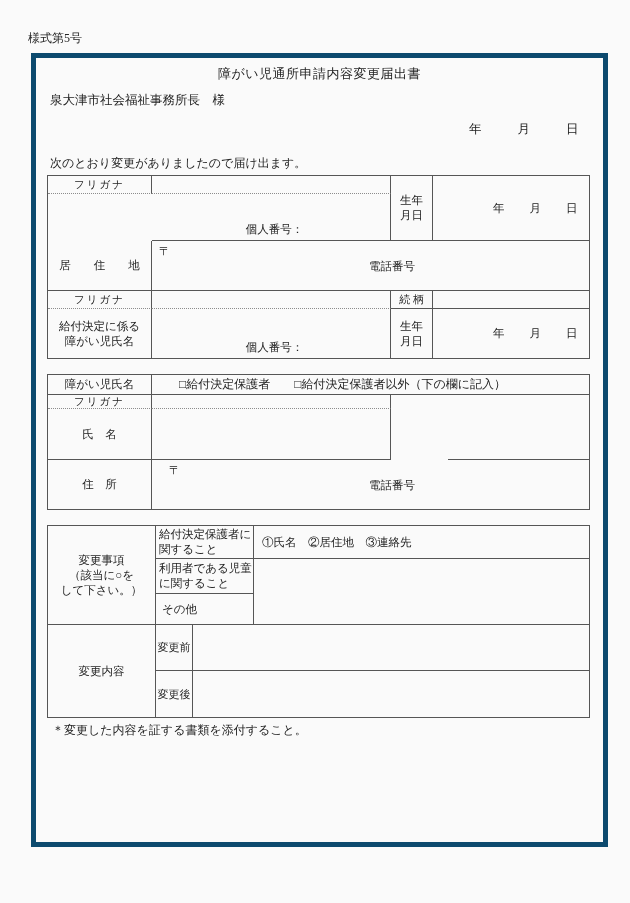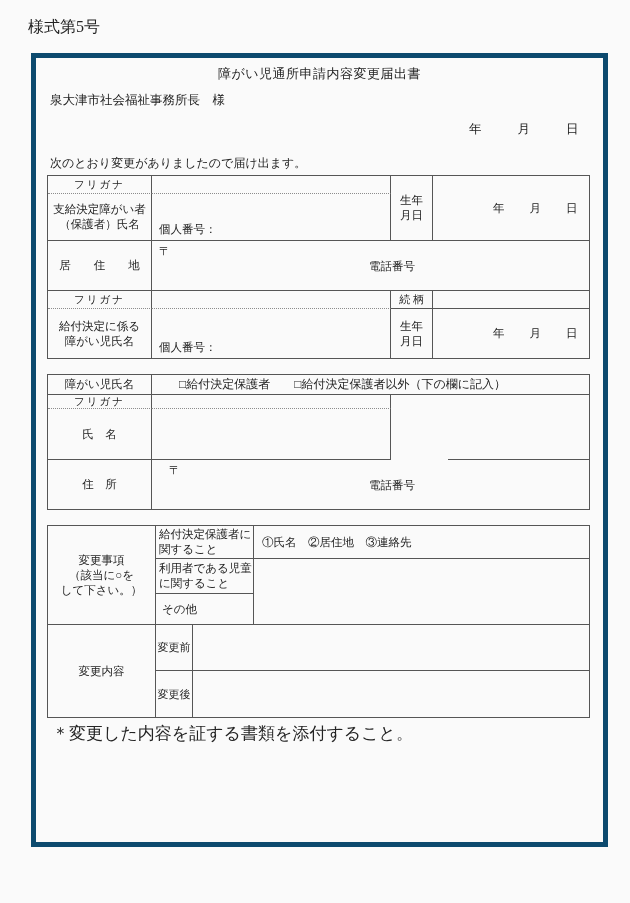--- a/index.html
+++ b/index.html
@@ -2,43 +2,43 @@
 <html><head>
 <meta charset="utf-8">
 <style>
   html,body{margin:0;padding:0;}
   body{
     width:630px;height:903px;position:relative;
     background:#fafafa;color:#232323;
     font-family:"Liberation Serif","DejaVu Serif",serif;
     -webkit-font-smoothing:antialiased;
   }
-  .form-number{position:absolute;left:28px;top:17px;font-size:16px;}
+  .form-number{position:absolute;left:28px;top:30px;font-size:12px;}
   .outer-box{
     position:absolute;left:31px;top:53px;width:567px;height:784px;
     border:5px solid #0c4a6e;background:transparent;
   }
   .title{position:absolute;left:0;top:7px;width:100%;text-align:center;font-size:13px;letter-spacing:.5px;}
   .addressee{position:absolute;left:14px;top:34px;font-size:12.5px;}
   .date-line{position:absolute;left:433px;top:63px;display:flex;gap:36px;font-size:12.5px;}
   .intro{position:absolute;left:14px;top:97px;font-size:12px;}
-  .footnote{position:absolute;left:16px;top:664px;font-size:17px;}
+  .footnote{position:absolute;left:16px;top:664px;font-size:12px;}
 
   .grid{position:absolute;display:grid;border:1px solid #565656;}
   .cell{
     border-right:1px solid #565656;border-bottom:1px solid #565656;
     position:relative;display:flex;align-items:center;justify-content:center;
     font-size:11.5px;line-height:15px;box-sizing:border-box;overflow:hidden;
   }
   .last-col{border-right:none;}
   .last-row{border-bottom:none;}
   .dotted{border-bottom:1px dotted #8c8c8c;}
   .two-line{text-align:center;}
   .furigana{font-size:10.5px;letter-spacing:2px;}
-  .bl{align-items:flex-end;justify-content:flex-start;padding:0 0 3px 7px;}
+  .bl{align-items:flex-end;justify-content:center;padding:0 0 3px 7px;}
   .date-cell{justify-content:flex-start;gap:25px;padding-left:60px;}
   .addr-cell{display:block;}
   .postal{position:absolute;top:3px;left:7px;font-size:11.5px;}
   .postal-2{left:17px;}
   .phone{position:absolute;bottom:16px;left:217px;font-size:11.5px;}
   .left-pad{justify-content:flex-start;padding-left:3px;text-align:left;}
   .opt-pad{justify-content:flex-start;padding-left:8px;text-align:left;}
   .cb-row{justify-content:flex-start;padding-left:27px;font-size:12px;}
   .cb2{margin-left:24px;}
   .small{font-size:11px;}
@@ -80,26 +80,20 @@
     <div class="cell two-line" style="grid-column:3;grid-row:1/3;">
       <div>
           <div>生年</div>
           <div>月日</div>
         </div>
     </div>
     <div class="cell last-col date-cell" style="grid-column:4;grid-row:1/3;">
       <span>年</span>
       <span>月</span>
       <span>日</span>
-    </div>
-    <div class="cell two-line" style="grid-column:1;grid-row:2;">
-      <div>
-          <div>支給決定障がい者</div>
-          <div>（保護者）氏名</div>
-        </div>
     </div>
     <div class="cell bl" style="grid-column:2;grid-row:2;">
       <span>個人番号：</span>
     </div>
     <div class="cell" style="grid-column:1;grid-row:3;">居　　住　　地</div>
     <div class="cell last-col addr-cell" style="grid-column:2/5;grid-row:3;">
       <span class="postal">〒</span>
       <span class="phone">電話番号</span>
     </div>
     <div class="cell dotted furigana" style="grid-column:1;grid-row:4;">フリガナ</div>

